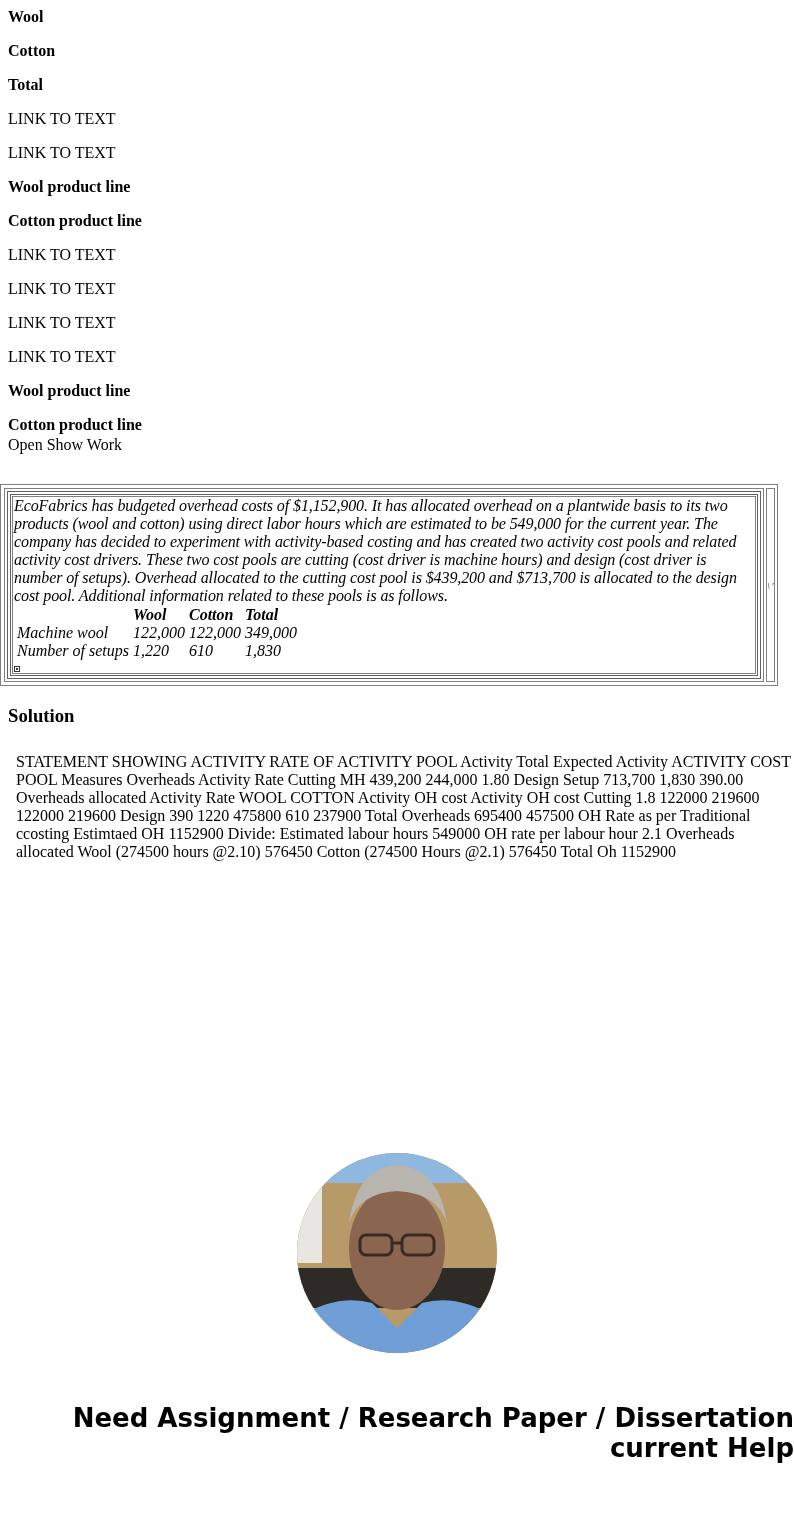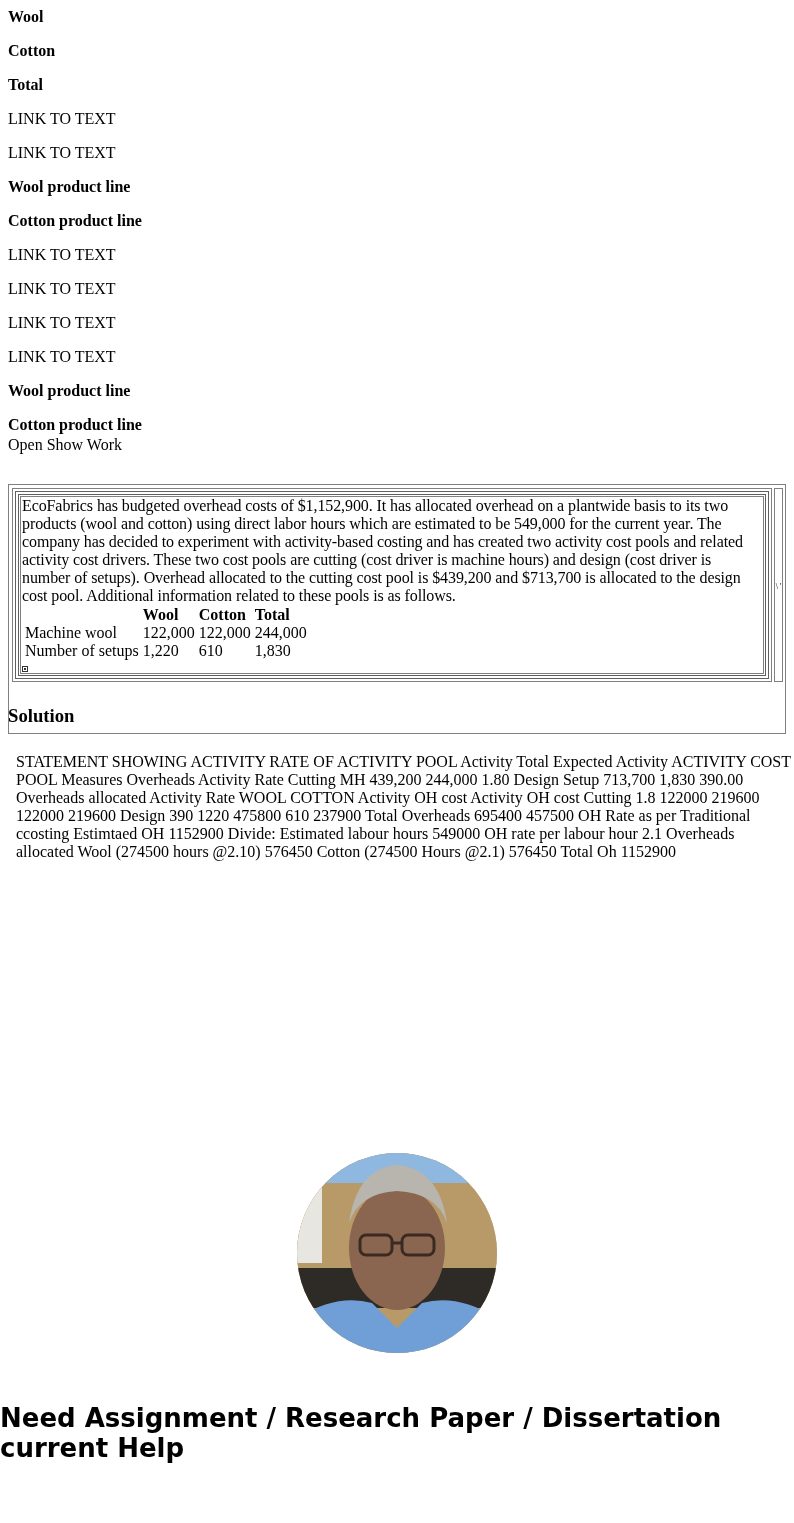--- a/index.html
+++ b/index.html
@@ -3,22 +3,22 @@
 <meta charset="utf-8">
 <style>
   html, body { margin: 0; padding: 0; background: #ffffff; }
   body {
     width: 794px; height: 1523px; overflow: hidden; position: relative;
     font-family: "Liberation Serif", serif; font-size: 16px; color: #000;
   }
   .line { position: absolute; left: 8px; margin: 0; line-height: 18px; }
   .bold { font-weight: bold; }
   .outer-table {
-    position: absolute; left: 8px; top: 484px; width: 778px; height: 250px;
-    border: 1px solid #808080; box-sizing: border-box;
+    position: absolute; left: 0; top: 484px; width: 778px; height: 202px;
+    border: 1px solid #808080; box-sizing: border-box; font-style: italic;
   }
   .cell-main {
     position: absolute; left: 3px; top: 3px; width: 760px; height: 194px;
     border: 1px solid #808080; box-sizing: border-box;
   }
   .inner2 {
     position: absolute; left: 2px; top: 2px; right: 2px; bottom: 2px;
     border: 1px solid #606060;
   }
   .inner3 {
@@ -47,21 +47,21 @@
     font-size: 8px; line-height: 8px; text-align: center;
   }
   .cell-side span { position: absolute; top: 94px; left: 0; width: 100%; }
   .solution-h { position: absolute; left: 8px; top: 705px; margin: 0; font-size: 18.7px; font-weight: bold; line-height: 22px; text-align: center; }
   .solution-text { position: absolute; left: 8px; top: 745px; width: 780px; margin: 8px; font-size: 16px; line-height: 18px; }
   .avatar {
     position: absolute; left: 297px; top: 1153px; width: 200px; height: 200px; border-radius: 50%; overflow: hidden;
     background: #b8b0a0;
   }
   .promo {
-    position: absolute; left: 0; top: 1403px; width: 794px; text-align: left;
+    position: absolute; left: 0; top: 1403px; width: 794px; text-align: right;
     font-family: "DejaVu Sans", sans-serif; font-weight: bold; font-size: 26px; line-height: 30px; margin: 0;
   }
 </style>
 </head>
 <body>
 
 <div id="header-lines">
   <p class="line bold" style="top:8px">Wool</p>
   <p class="line bold" style="top:42px">Cotton</p>
   <p class="line bold" style="top:76px">Total</p>
@@ -89,21 +89,21 @@
                 <tr>
           <th></th>
           <th>Wool</th>
           <th>Cotton</th>
           <th>Total</th>
         </tr>
         <tr>
           <td>Machine wool</td>
           <td>122,000</td>
           <td>122,000</td>
-          <td>244,000</td>
+          <td>349,000</td>
         </tr>
         <tr>
           <td>Number of setups</td>
           <td>1,220</td>
           <td>610</td>
           <td>1,830</td>
         </tr>
       </tbody>
             </table>
       <span class="small-icon"></span>

